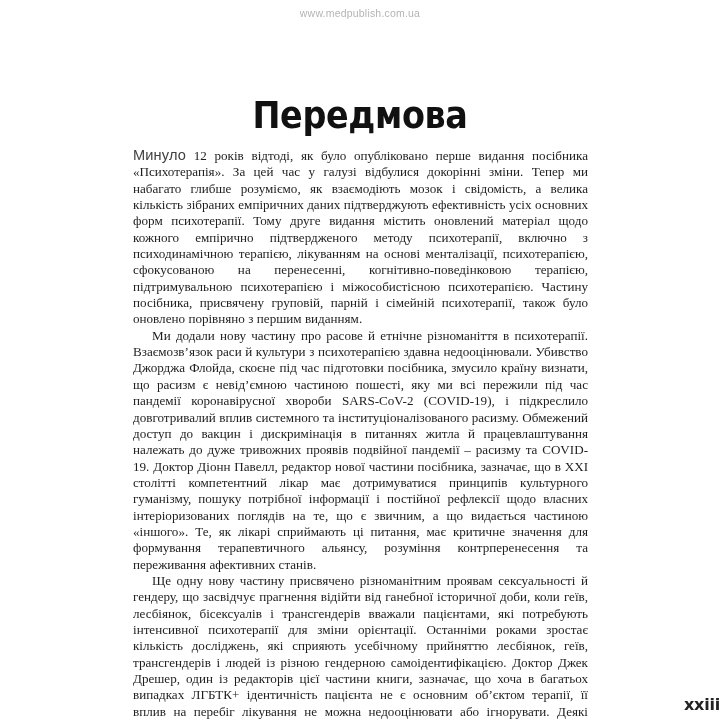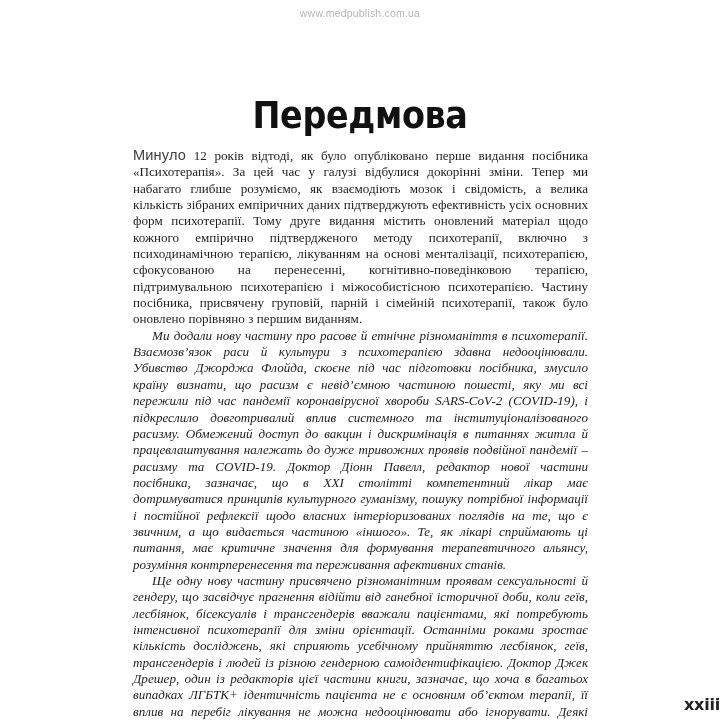--- a/index.html
+++ b/index.html
@@ -71,21 +71,20 @@
     text-justify: inter-word;
     color: #1d1d1d;
     hyphens: manual;
     word-spacing: 0.1px;
   }
   .body-par + .body-par {
     margin-top: 0;
   }
   .body-par.indent {
     text-indent: 19px;
-    font-style: italic;
   }
 
   .lead-in {
     font-family: "Liberation Sans", "DejaVu Sans", sans-serif;
     font-size: 14.6px;
     color: #404040;
     letter-spacing: 0.15px;
   }
 
   

